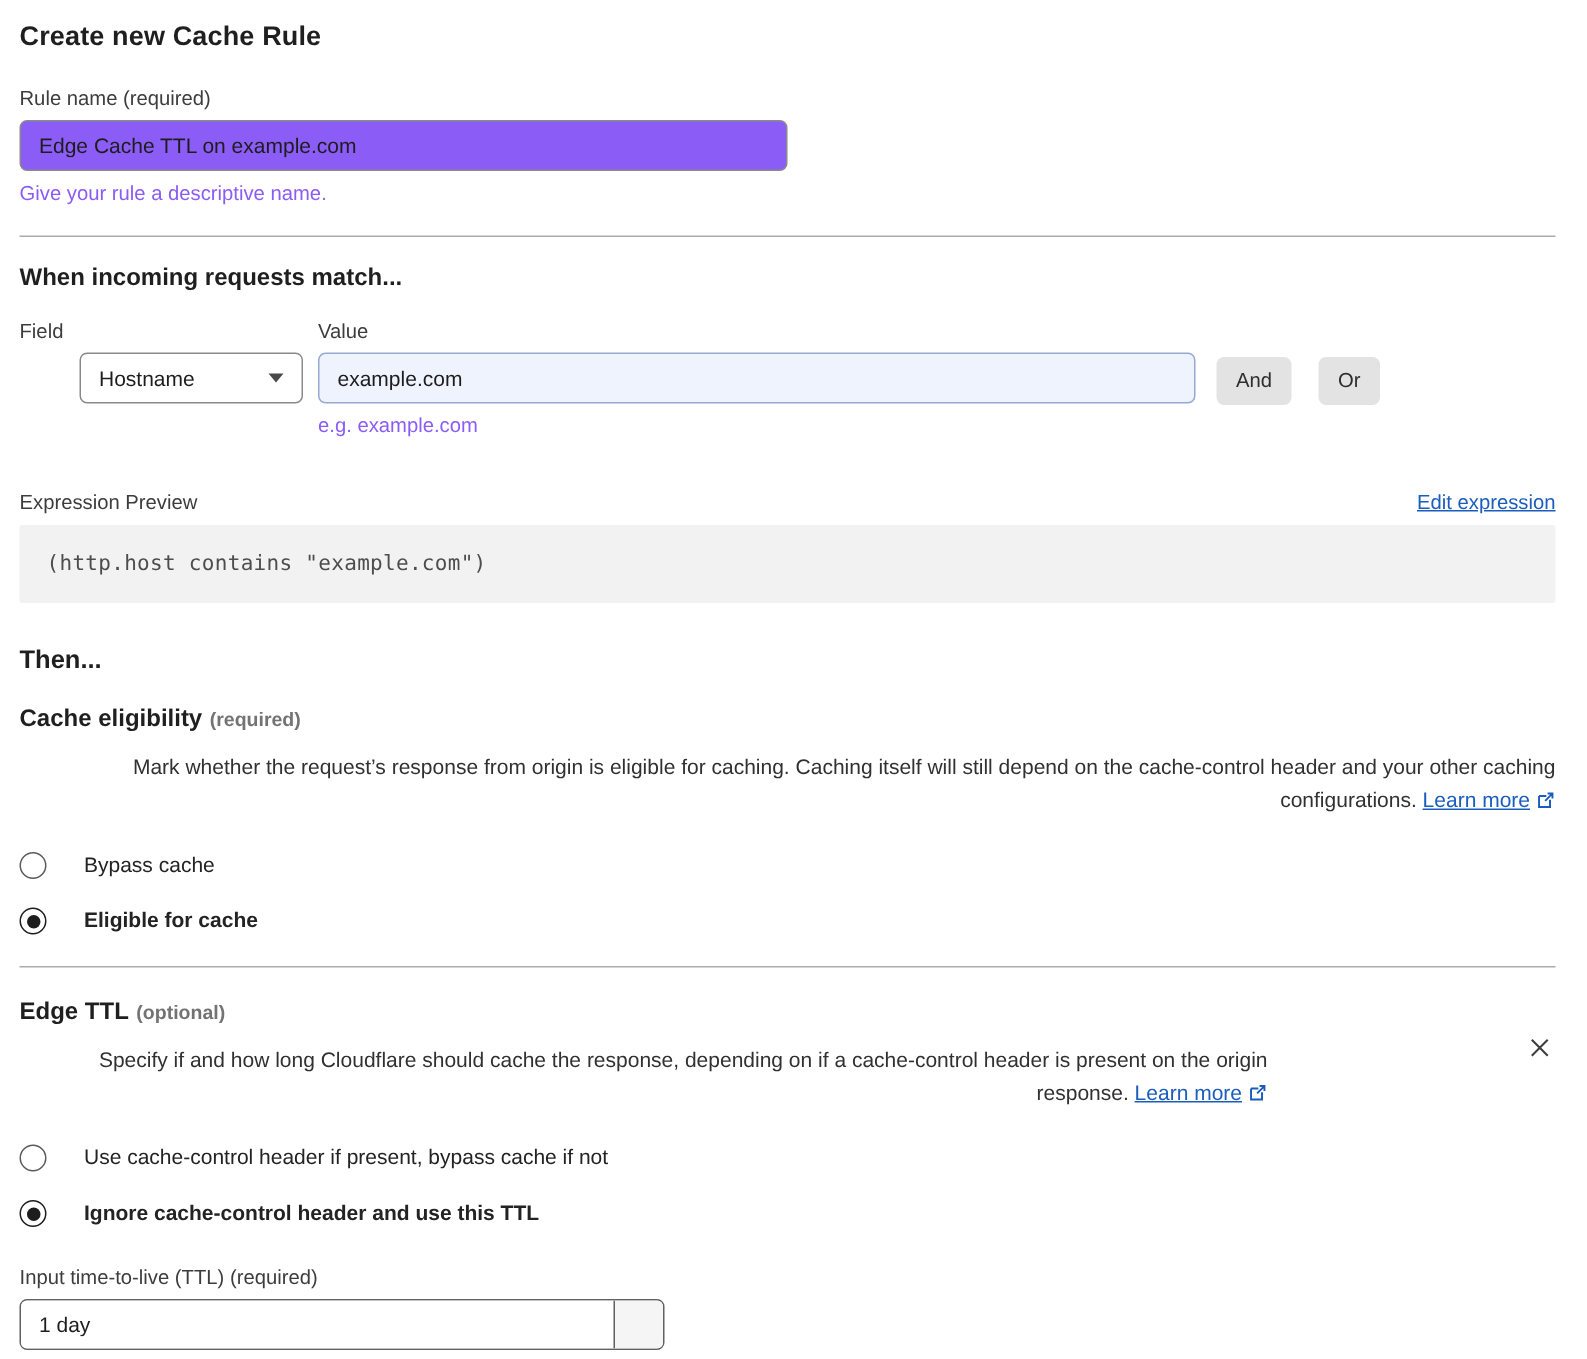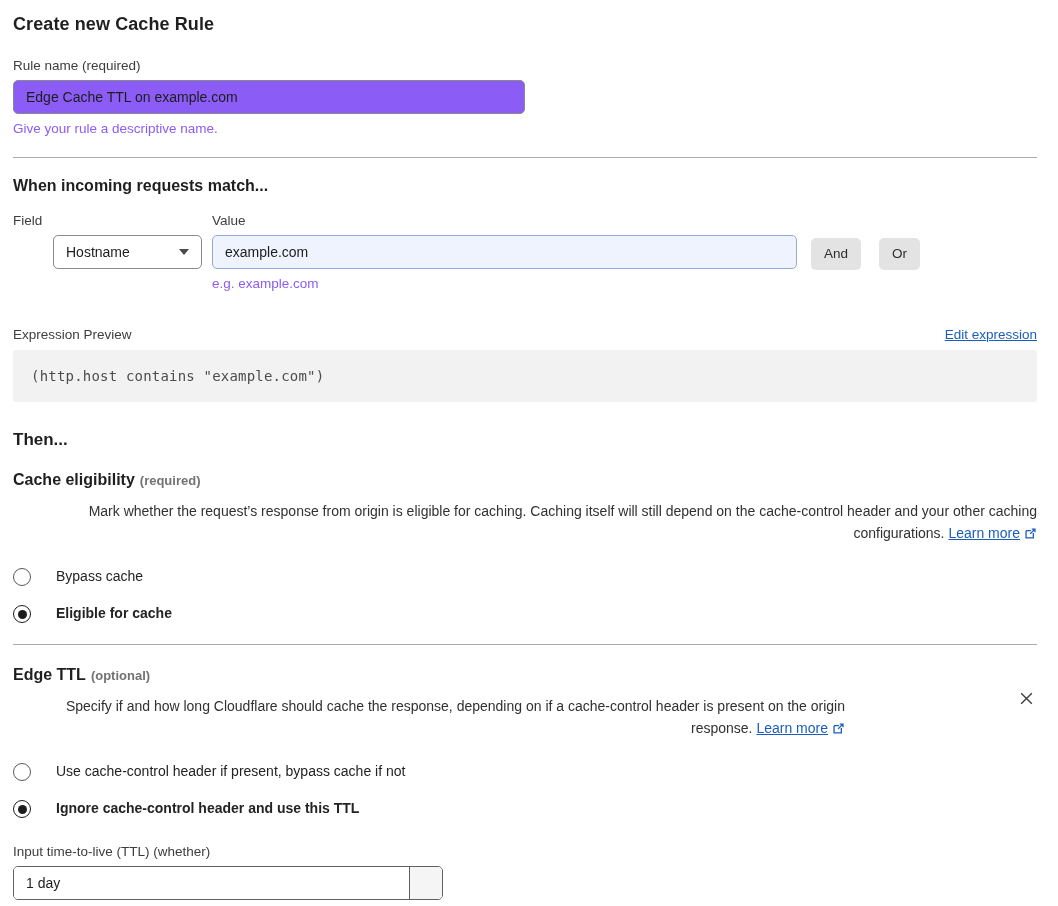--- a/index.html
+++ b/index.html
@@ -222,21 +222,21 @@
         </span>
       <span class="radio-label">Use cache-control header if present, bypass cache if not</span>
     </div>
     <div class="radio-row selected">
       <span class="radio-circle">
           <span class="radio-dot"></span>
         </span>
       <span class="radio-label">Ignore cache-control header and use this TTL</span>
     </div>
 
-    <label class="field-label ttl-label" style="display:block;">Input time-to-live (TTL) (whether)</label>
+    <label class="field-label ttl-label" style="display:block;">Input time-to-live (TTL) (required)</label>
     <div class="ttl-combo">
       <input type="text" value="1 day" style="">
       <button class="ttl-dropdown-btn">
         
       </button>
     </div>
   </div>
 
 </div>
 

